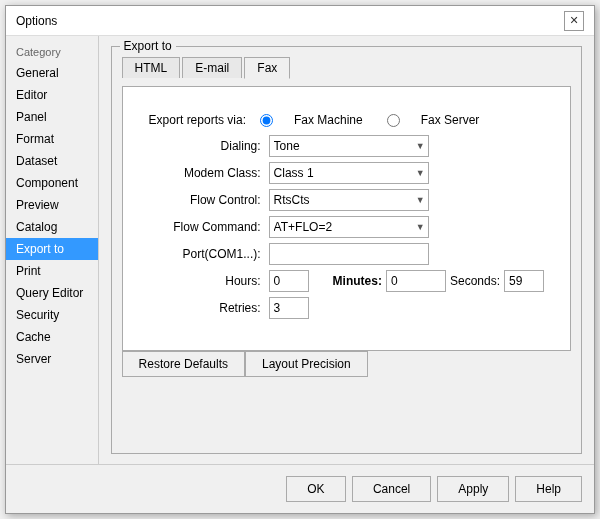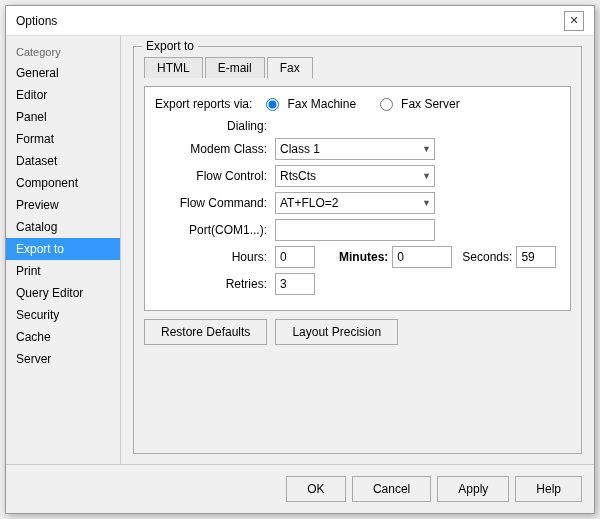--- a/index.html
+++ b/index.html
@@ -112,34 +112,34 @@
     .tab.active {
       background: #f0f0f0;
       border-bottom: 1px solid #f0f0f0;
       margin-bottom: -1px;
       position: relative;
       z-index: 1;
       padding-left: 12px;
     }
     .tab-content {
       border: 1px solid #aaa;
-      padding: 10px;
+      padding: 26px;
       background: #fff;
       flex: 1;
     }
     .radio-row {
       display: flex;
       align-items: center;
       margin-bottom: 8px;
       gap: 8px;
     }
     .radio-option {
       display: flex;
       align-items: center;
-      gap: 8px;
+      gap: 21px;
       cursor: pointer;
     }
     .form-row {
       display: flex;
       align-items: center;
       margin-bottom: 5px;
     }
     .form-label {
       width: 120px;
       text-align: right;
@@ -201,22 +201,20 @@
       width: 60px;
       height: 22px;
       border: 1px solid #aaa;
       background: #fff;
       font-size: 12px;
       padding: 1px 4px;
     }
     .bottom-buttons {
       display: flex;
       align-items: center;
-      margin-top: 8px;
-      gap: 8px;
     }
     .btn-default {
       padding: 4px 16px;
       border: 1px solid #aaa;
       background: #f0f0f0;
       font-size: 12px;
       cursor: pointer;
       height: 26px;
     }
     .footer {
@@ -287,20 +285,26 @@
               <input type="radio" name="fax_type" checked="" style="">
               <span>Fax Machine</span>
             </label>
             <label class="radio-option" style="margin-left:16px;">
               <input type="radio" name="fax_type" style="">
               <span>Fax Server</span>
             </label>
           </div>
           <div class="form-row">
             <span class="form-label">Dialing:</span>
+            <div class="select-wrapper">
+              <select>
+                <option>Tone</option>
+                <option>Pulse</option>
+              </select>
+            </div>
           </div>
           <div class="form-row">
             <span class="form-label">Modem Class:</span>
             <div class="select-wrapper">
               <select>
                 <option>Class 1</option>
                 <option>Class 2</option>
               </select>
             </div>
           </div>
@@ -326,21 +330,21 @@
           <div class="form-row">
             <span class="form-label">Port(COM1...):</span>
             <input class="wide-input" type="text" style="">
           </div>
           <div class="hours-row">
             <span class="hours-label">Hours:</span>
             <div class="hours-group">
               <input class="small-input" type="text" value="0" style="">
               <span style="margin-left:20px;font-weight:bold;">Minutes:</span>
               <input class="medium-input" type="text" value="0" style="">
-              <span style="margin-left:6px;text-align:right;">Seconds:</span>
+              <span style="text-align:right;">Seconds:</span>
               <input class="small-input" type="text" value="59" style="">
             </div>
           </div>
           <div class="form-row">
             <span class="form-label">Retries:</span>
             <input class="small-input" type="text" value="3" style="">
           </div>
         </div>
         <div class="bottom-buttons">
           <button class="btn-default">Restore Defaults</button>

